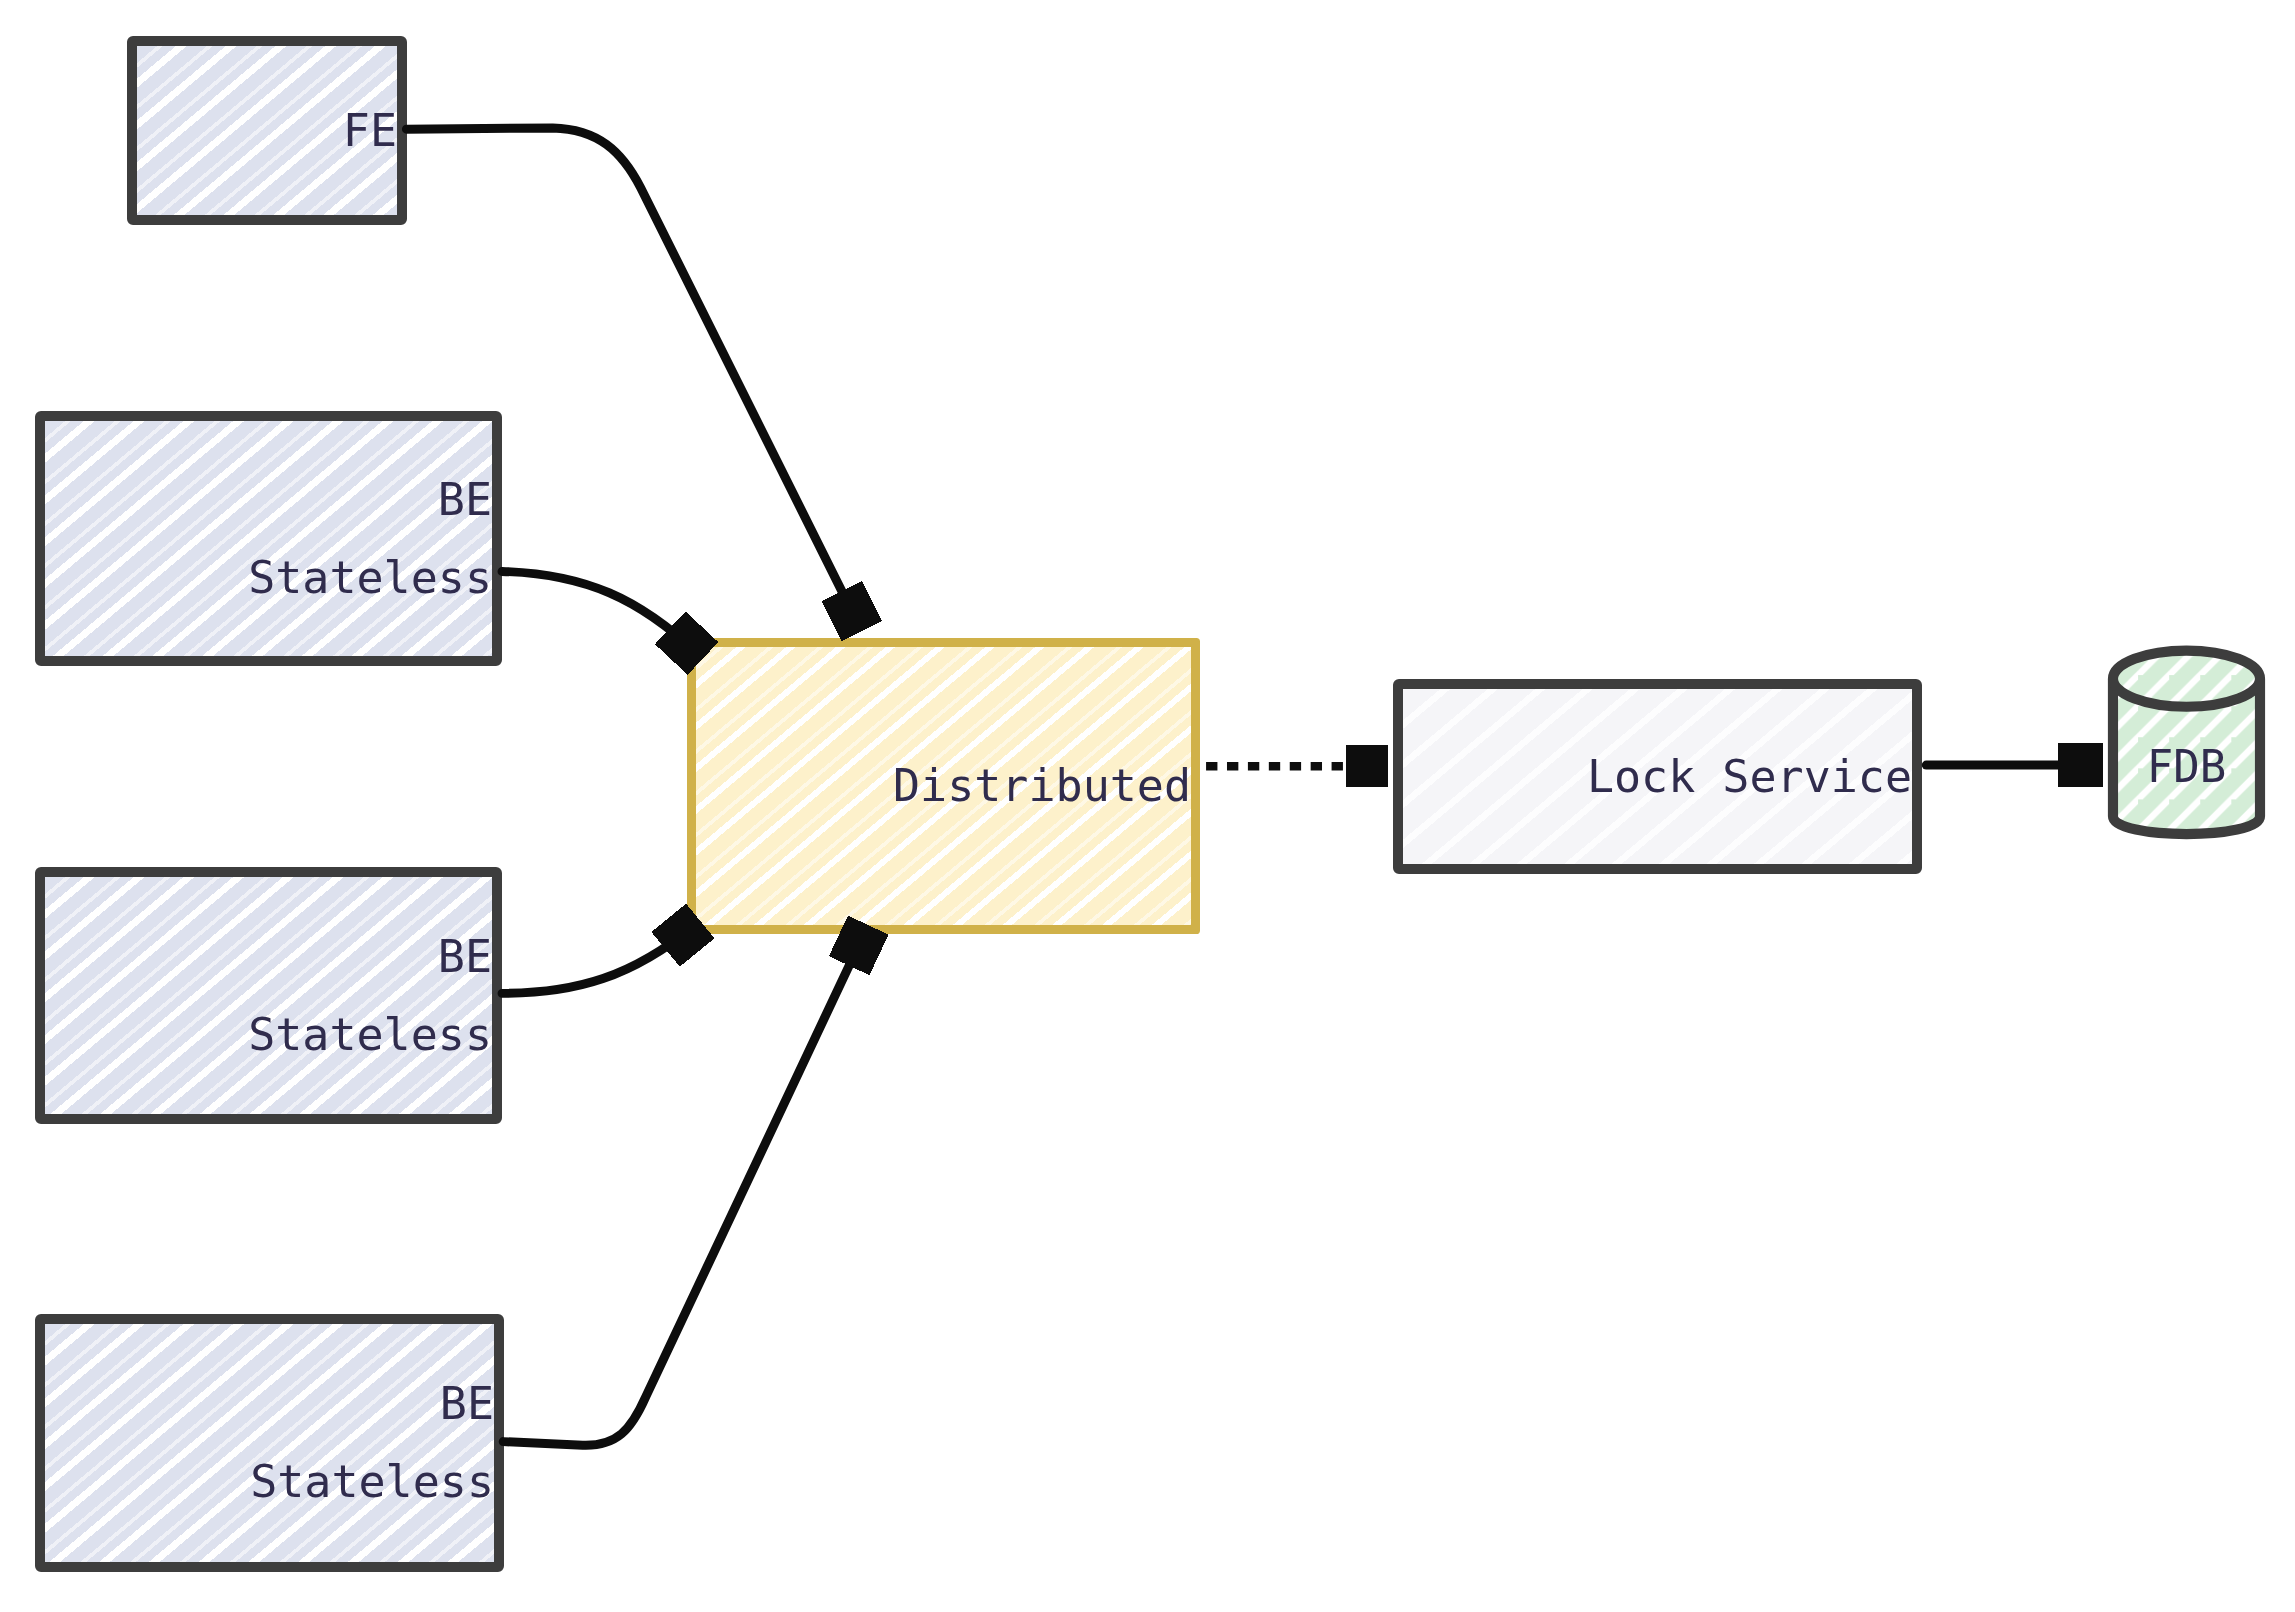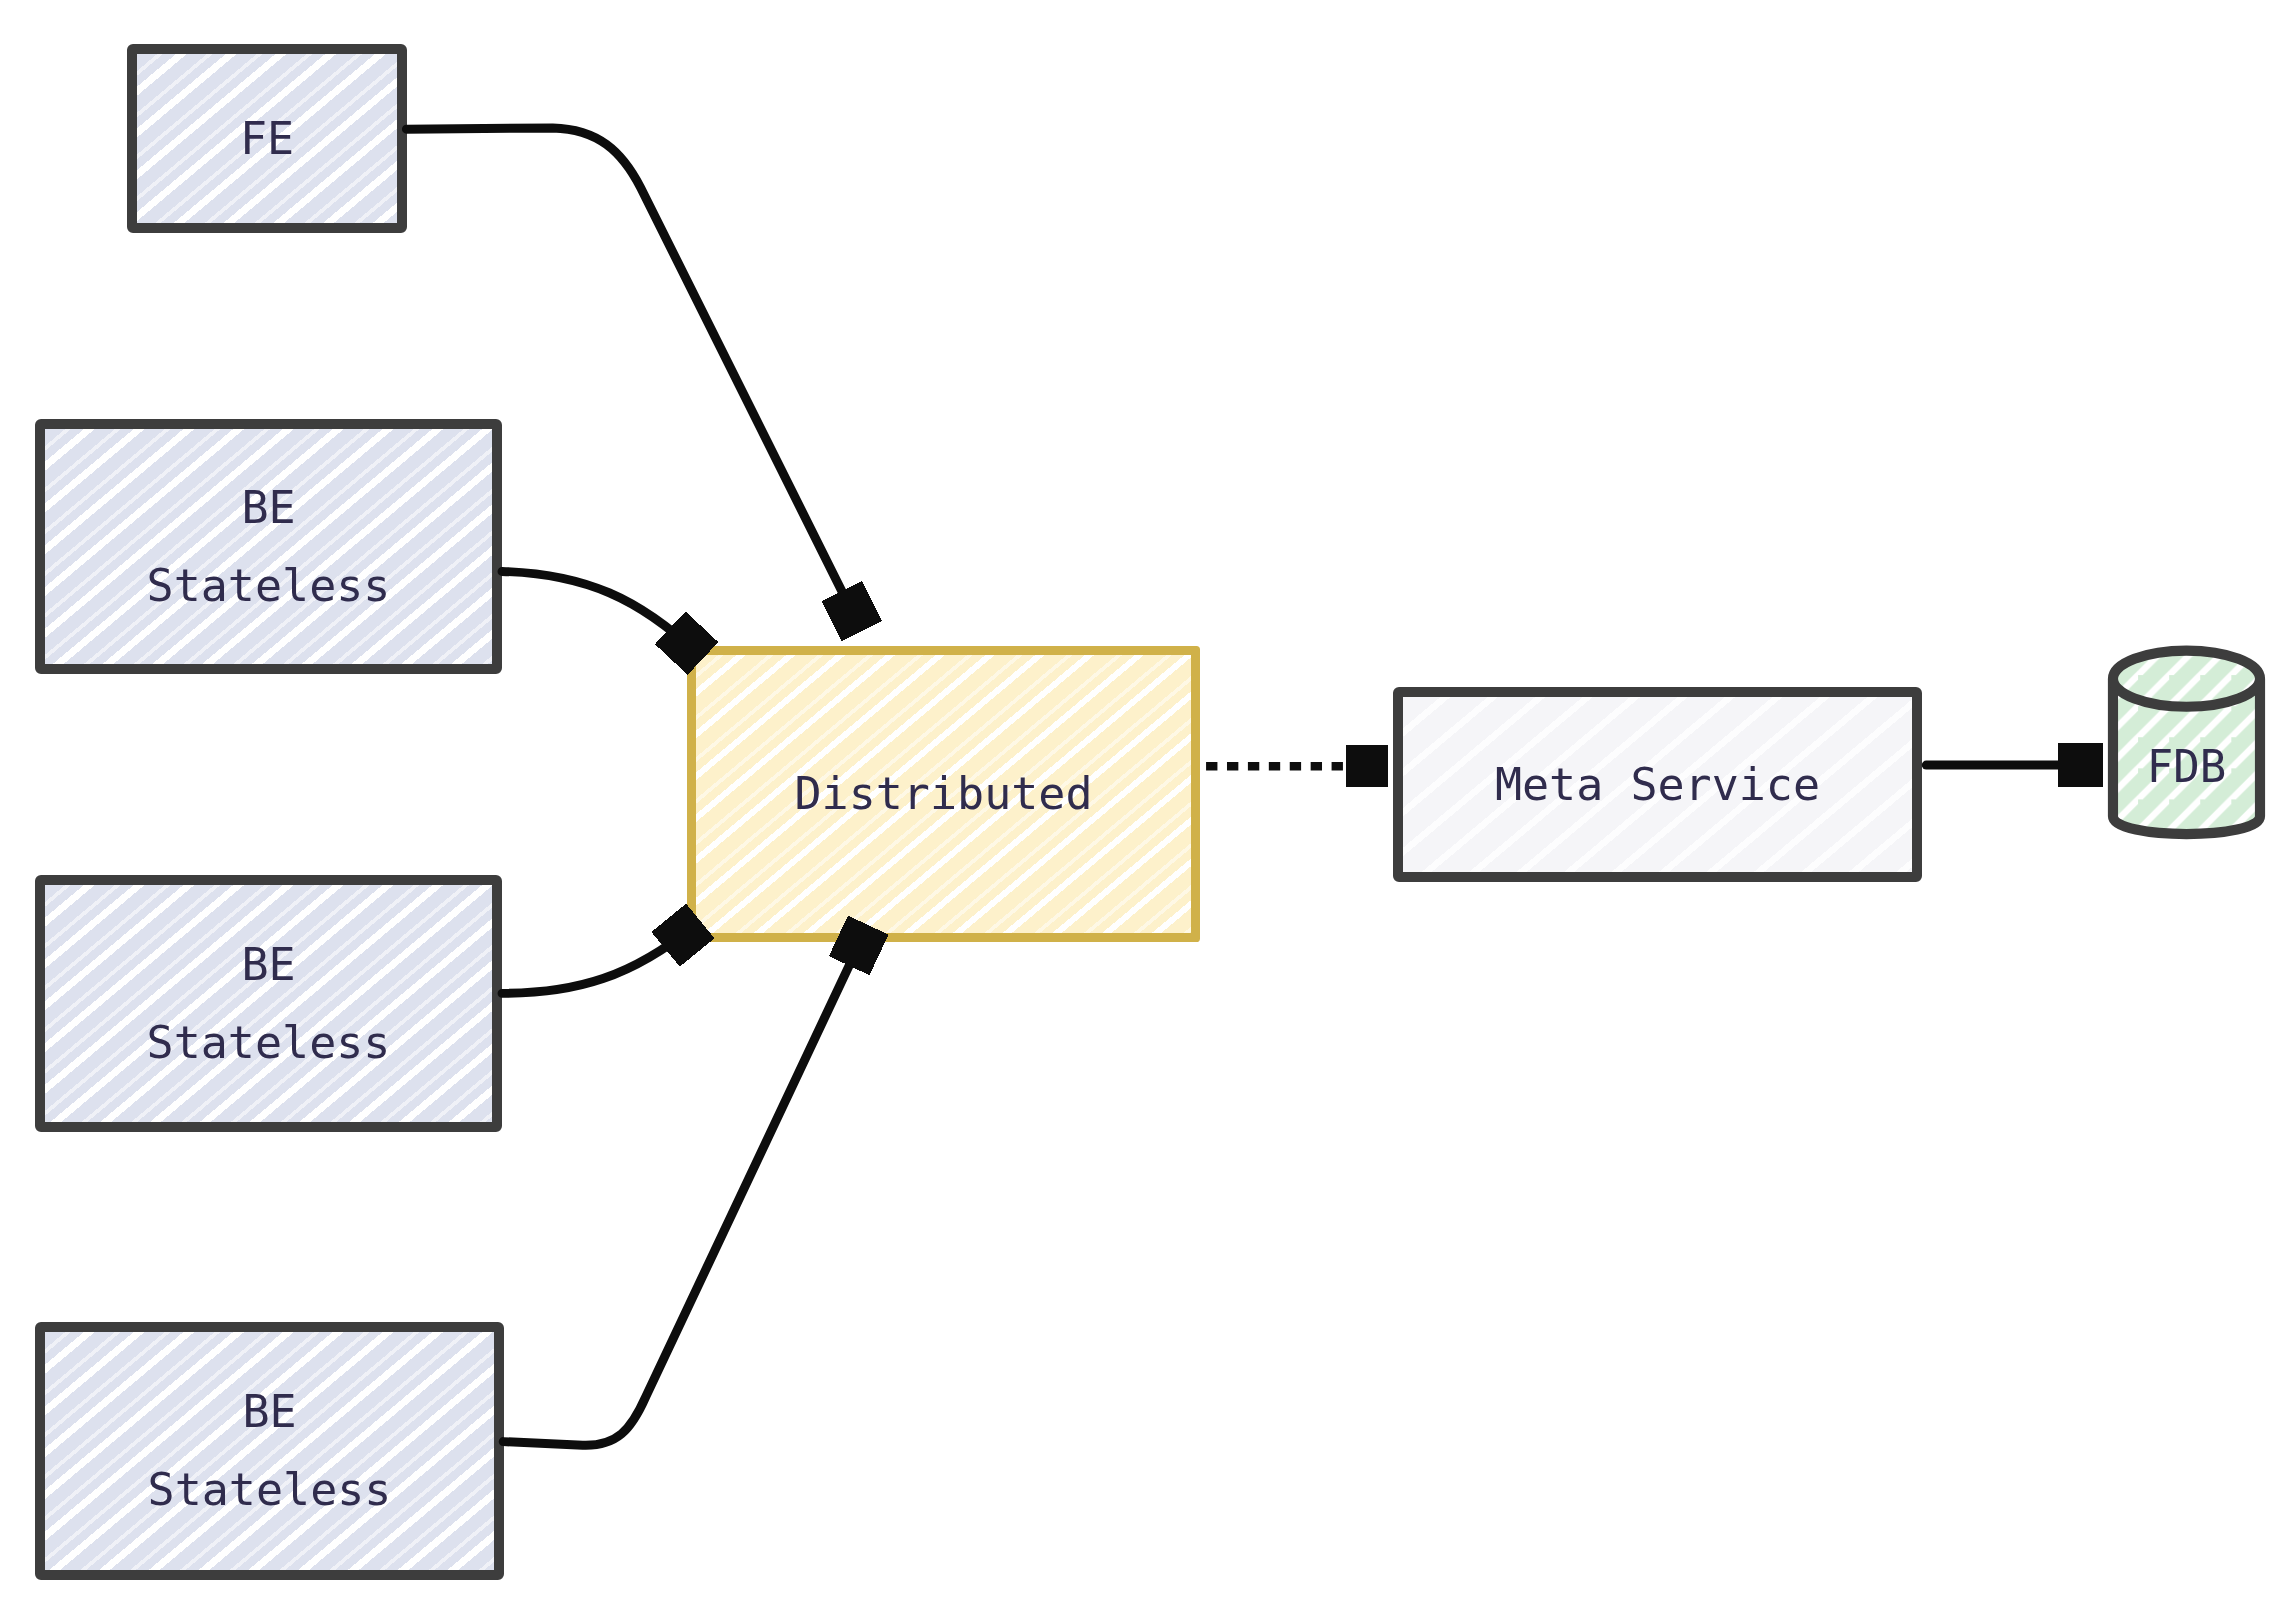--- a/index.html
+++ b/index.html
@@ -18,25 +18,24 @@
   }
 
   
   .node {
     position: absolute;
     box-sizing: border-box;
     border: 10.8px solid #3d3d3d;
     border-radius: 6px;
     display: flex;
     flex-direction: column;
-    align-items: center;
+    align-items: flex-end;
     justify-content: center;
     text-align: center;
     z-index: 2;
-    margin-top: 8px;
   }
   .node .line {
     display: block;
     font-size: 45px;
     line-height: 78px;
     white-space: nowrap;
   }
 
   .hatch-lavender {
     background-color: #dde1ee;
@@ -138,21 +137,21 @@
   <div class="node hatch-lavender" id="node-be3">
     <span class="line">BE</span>
     <span class="line">Stateless</span>
   </div>
 
   <div class="node hatch-yellow" id="node-lock">
     <span class="line">Distributed</span>
   </div>
 
   <div class="node hatch-white" id="node-meta">
-    <span class="line">Meta Service</span>
+    <span class="line">Lock Service</span>
   </div>
 
   <div id="node-fdb">
     <svg viewBox="0 0 266 348" aria-hidden="true">
       <defs>
         <pattern id="mintHatch" width="52" height="52" patternUnits="userSpaceOnUse">
           <rect width="52" height="52" fill="#d4edd7"></rect>
           <path d="M -6 58 L 58 -6" stroke="#ffffff" stroke-width="11"></path>
           <path d="M 20 84 L 84 20" stroke="#ffffff" stroke-width="11"></path>
         </pattern>

